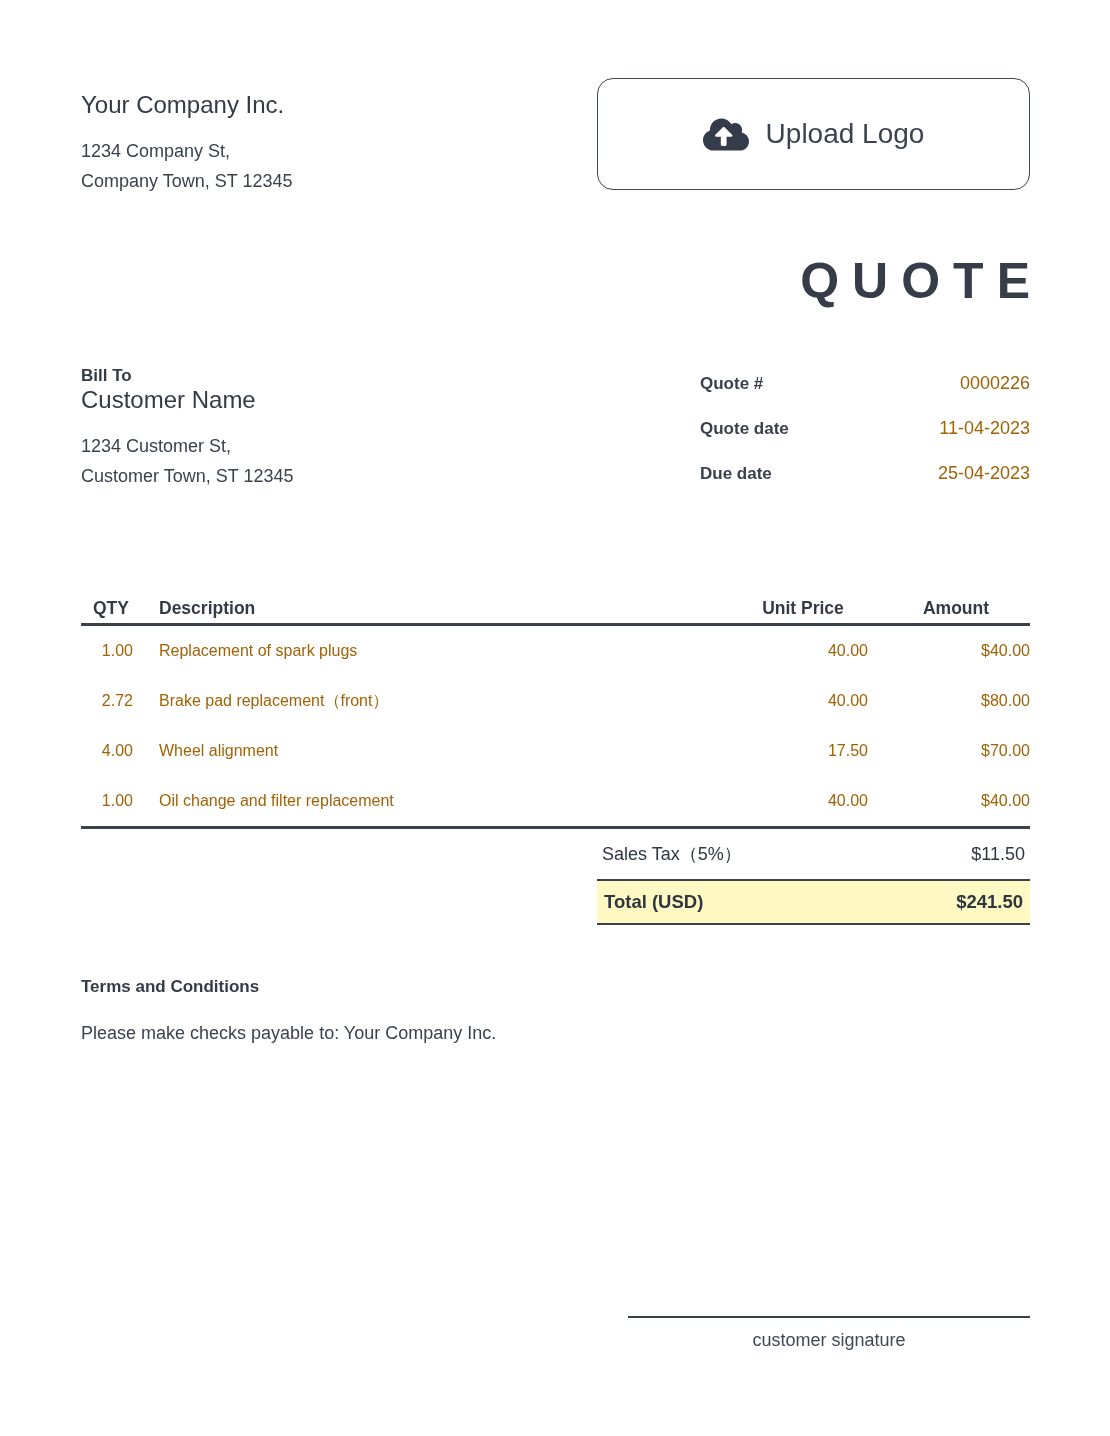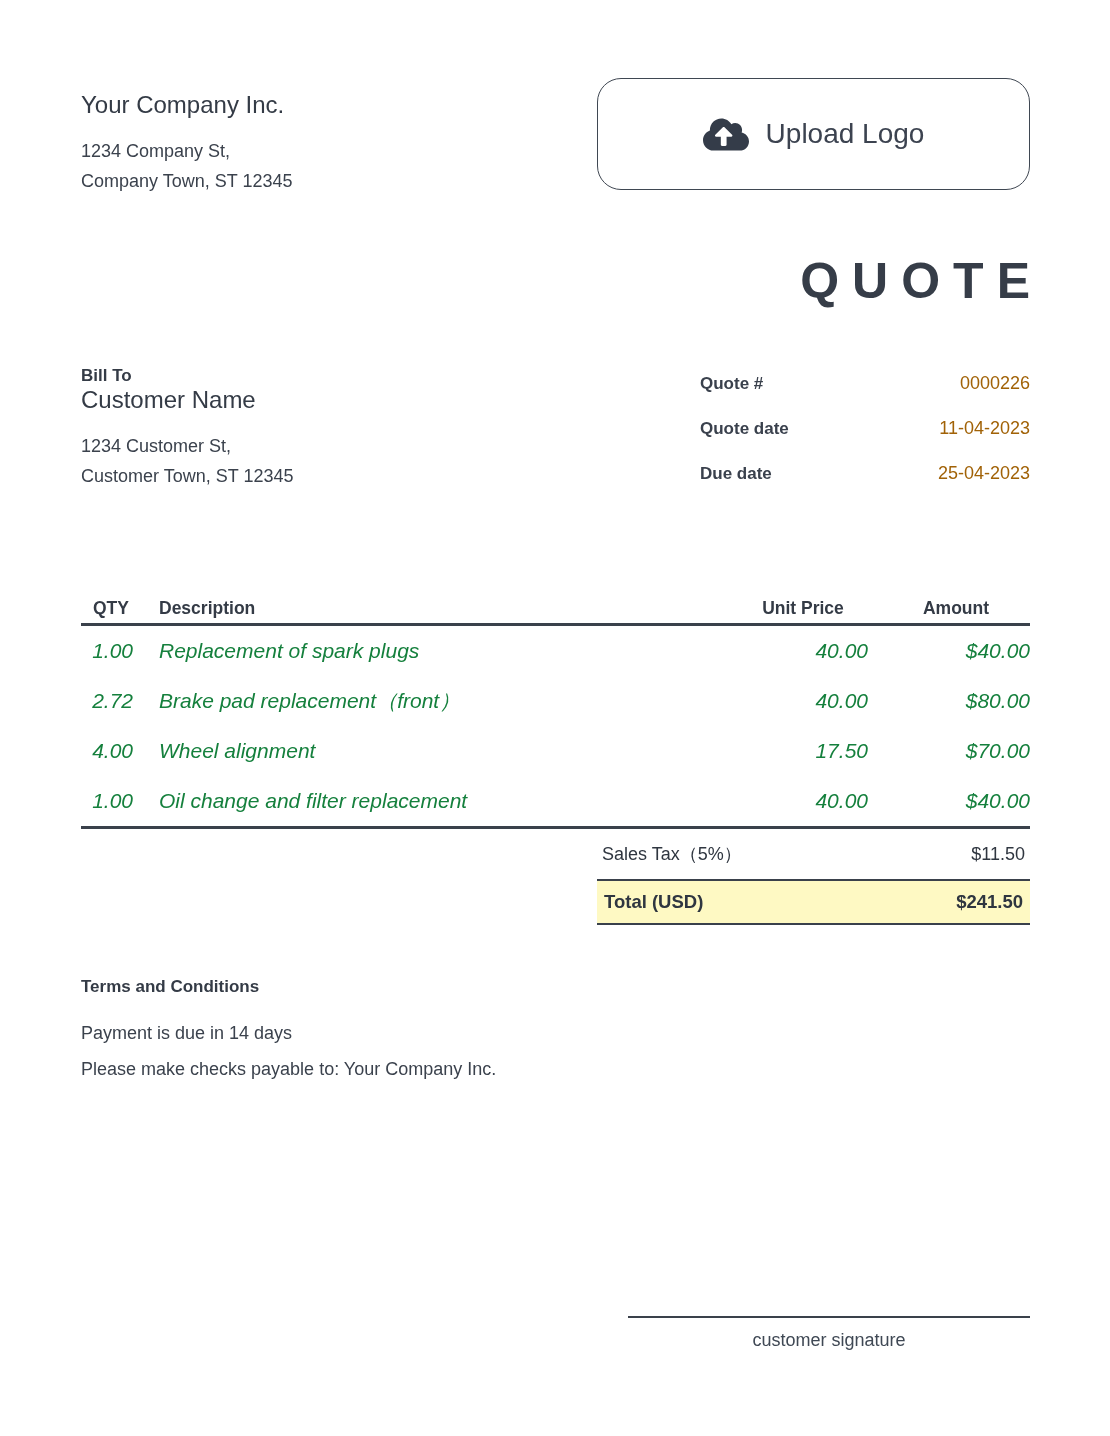--- a/index.html
+++ b/index.html
@@ -17,21 +17,21 @@
 
   
   .header-row { display: flex; justify-content: space-between; align-items: flex-start; }
   .company-block { padding-top: 13px; }
   .company-name { font-size: 24px; font-weight: 400; color: #343b46; margin-bottom: 17px; }
   .company-addr { font-size: 18px; line-height: 30px; color: #3b424d; }
 
   .upload-box {
     width: 433px; height: 112px;
     border: 1.5px solid #3f4752;
-    border-radius: 24px;
+    border-radius: 16px;
     background: #ffffff;
     display: flex; align-items: center; justify-content: center; gap: 17px;
     cursor: pointer;
   }
   .upload-box svg { width: 46px; height: 37px; display: block; }
   .upload-label { font-size: 28px; color: #3c members4350; color: #3c4350; font-weight: 400; }
 
   
   .doc-title {
     margin-top: 56px;
@@ -56,21 +56,21 @@
   .meta-value { font-size: 18px; color: #a16207; }
 
   
   .items { margin-top: 90px; }
   .items-grid { display: grid; grid-template-columns: 64px 1fr 130px 148px; column-gap: 14px; }
   .items-header { padding-bottom: 4px; border-bottom: 3px solid #3a414b; }
   .items-header .cell { font-size: 17.5px; font-weight: 700; color: #343b46; }
   .cell.qty { text-align: right; padding-right: 12px; }
   .items-header .cell.qty { text-align: left; padding-left: 12px; }
   .cell.right { text-align: center; }
-  .items-body .cell { font-size: 21px; color: #15803d; height: 50px; display: flex; align-items: center; font-style: italic; }
+  .items-body .cell { font-size: 16px; color: #a16207; height: 50px; display: flex; align-items: center; }
   .items-body .cell.qty { justify-content: flex-end; }
   .items-body .cell.right { justify-content: flex-end; }
   .items-body { border-bottom: 3px solid #3a414b; }
 
   
   .totals { width: 433px; margin-left: auto; }
   .totals-row { display: flex; justify-content: space-between; align-items: center; height: 50px; padding: 0 5px; }
   .totals-row .t-label { font-size: 18px; color: #2f3640; }
   .totals-row .t-value { font-size: 18px; color: #2f3640; }
   .totals-row.total {
@@ -192,21 +192,20 @@
         <span class="t-value">$11.50</span>
       </div>
       <div class="totals-row total">
         <span class="t-label">Total (USD)</span>
         <span class="t-value">$241.50</span>
       </div>
     </div>
 
     <div class="terms">
       <div class="terms-heading">Terms and Conditions</div>
-      <div class="terms-line">Payment is due in 14 days</div>
       <div class="terms-line">Please make checks payable to: Your Company Inc.</div>
     </div>
 
   </div>
 
   <div class="signature">
     <span class="signature-label">customer signature</span>
   </div>
 </div>
 

